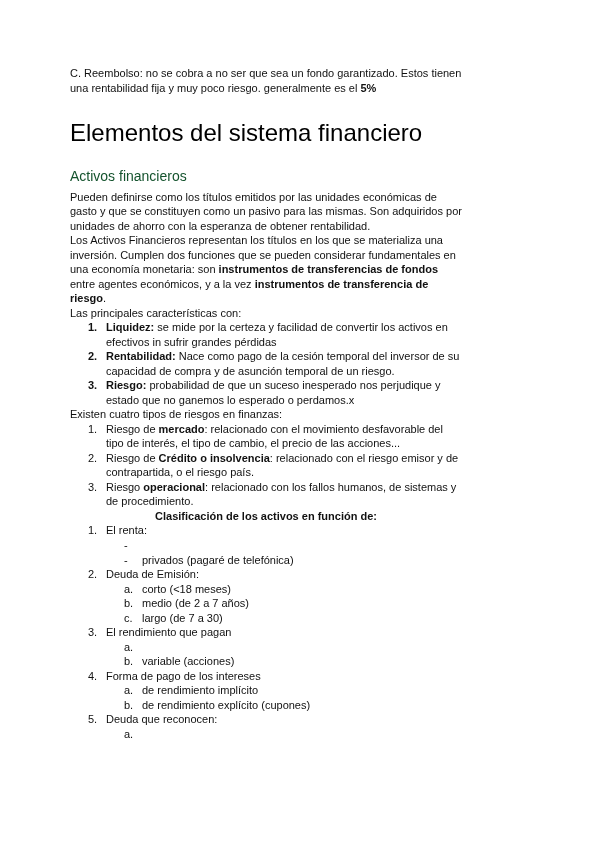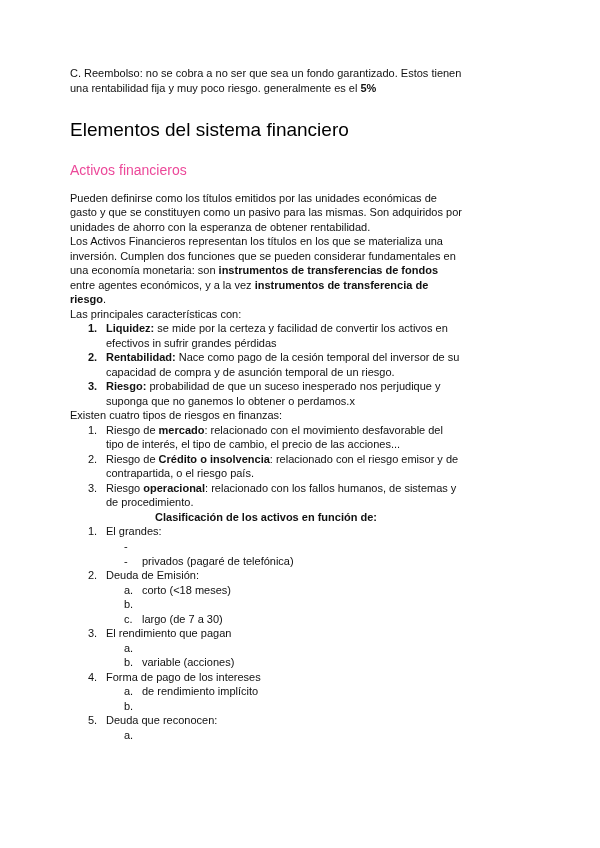--- a/index.html
+++ b/index.html
@@ -11,31 +11,31 @@
     background:#ffffff;
     font-family:"Liberation Sans","DejaVu Sans",sans-serif;
     font-size:11px;
     line-height:1.32;
     color:#111111;
     padding:66px 106px 40px 70px;
   }
   .b { font-weight:700; }
   p.body-text { margin:0; }
   .doc-h1 {
-    font-size:19px;
+    font-size:24px;
     font-weight:400;
     color:#000000;
     margin:24px 0 20px 0;
     line-height:1.2;
   }
   .doc-h2 {
     font-size:14px;
     font-weight:400;
-    color:#ec4899;
-    margin:0 0 12px 0;
+    color:#14532d;
+    margin:0 0 5px 0;
     line-height:1.2;
   }
   .mt { margin-top:14px; }
   .bold-heading { font-weight:700; margin-top:14px;text-align:center; }
   .list { margin:0; }
   .list-item { display:flex; align-items:flex-start; }
   .lvl1 { padding-left:18px; }
   .lvl2 { padding-left:54px; }
   .marker { flex:0 0 18px; }
   .txt { flex:1; }
@@ -60,21 +60,21 @@
     <div class="list-item lvl1">
       <span class="marker b">1.</span>
       <span class="txt"><span class="b">Liquidez:</span><span> se mide por la certeza y facilidad de convertir los activos en efectivos in sufrir grandes pérdidas</span></span>
     </div>
     <div class="list-item lvl1">
       <span class="marker b">2.</span>
       <span class="txt"><span class="b">Rentabilidad:</span><span> Nace como pago de la cesión temporal del inversor de su capacidad de compra y de asunción temporal de un riesgo.</span></span>
     </div>
     <div class="list-item lvl1">
       <span class="marker b">3.</span>
-      <span class="txt"><span class="b">Riesgo:</span><span> probabilidad de que un suceso inesperado nos perjudique y suponga que no ganemos lo obtener o perdamos.x</span></span>
+      <span class="txt"><span class="b">Riesgo:</span><span> probabilidad de que un suceso inesperado nos perjudique y estado que no ganemos lo esperado o perdamos.x</span></span>
     </div>
   </div>
 
   <p class="body-text mt">Existen cuatro tipos de riesgos en finanzas:</p>
 
   <div class="list">
     <div class="list-item lvl1">
       <span class="marker">1.</span>
       <span class="txt"><span>Riesgo de </span><span class="b">mercado</span><span>: relacionado con el movimiento desfavorable del tipo de interés, el tipo de cambio, el precio de las acciones...</span></span>
     </div>
@@ -86,39 +86,40 @@
       <span class="marker">3.</span>
       <span class="txt"><span>Riesgo </span><span class="b">operacional</span><span>: relacionado con los fallos humanos, de sistemas y de procedimiento.</span></span>
     </div>
   </div>
 
   <p class="body-text bold-heading">Clasificación de los activos en función de:</p>
 
   <div class="list">
     <div class="list-item lvl1">
       <span class="marker">1.</span>
-      <span class="txt">El grandes:</span>
+      <span class="txt">El renta:</span>
     </div>
     <div class="list-item lvl2">
       <span class="marker">-</span>
     </div>
     <div class="list-item lvl2">
       <span class="marker">-</span>
       <span class="txt">privados (pagaré de telefónica)</span>
     </div>
     <div class="list-item lvl1">
       <span class="marker">2.</span>
       <span class="txt">Deuda de Emisión:</span>
     </div>
     <div class="list-item lvl2">
       <span class="marker">a.</span>
       <span class="txt">corto (&lt;18 meses)</span>
     </div>
     <div class="list-item lvl2">
       <span class="marker">b.</span>
+      <span class="txt">medio (de 2 a 7 años)</span>
     </div>
     <div class="list-item lvl2">
       <span class="marker">c.</span>
       <span class="txt">largo (de 7 a 30)</span>
     </div>
     <div class="list-item lvl1">
       <span class="marker">3.</span>
       <span class="txt">El rendimiento que pagan</span>
     </div>
     <div class="list-item lvl2">
@@ -131,20 +132,21 @@
     <div class="list-item lvl1">
       <span class="marker">4.</span>
       <span class="txt">Forma de pago de los intereses</span>
     </div>
     <div class="list-item lvl2">
       <span class="marker">a.</span>
       <span class="txt">de rendimiento implícito</span>
     </div>
     <div class="list-item lvl2">
       <span class="marker">b.</span>
+      <span class="txt">de rendimiento explícito (cupones)</span>
     </div>
     <div class="list-item lvl1">
       <span class="marker">5.</span>
       <span class="txt">Deuda que reconocen:</span>
     </div>
     <div class="list-item lvl2">
       <span class="marker">a.</span>
     </div>
   </div>
 

